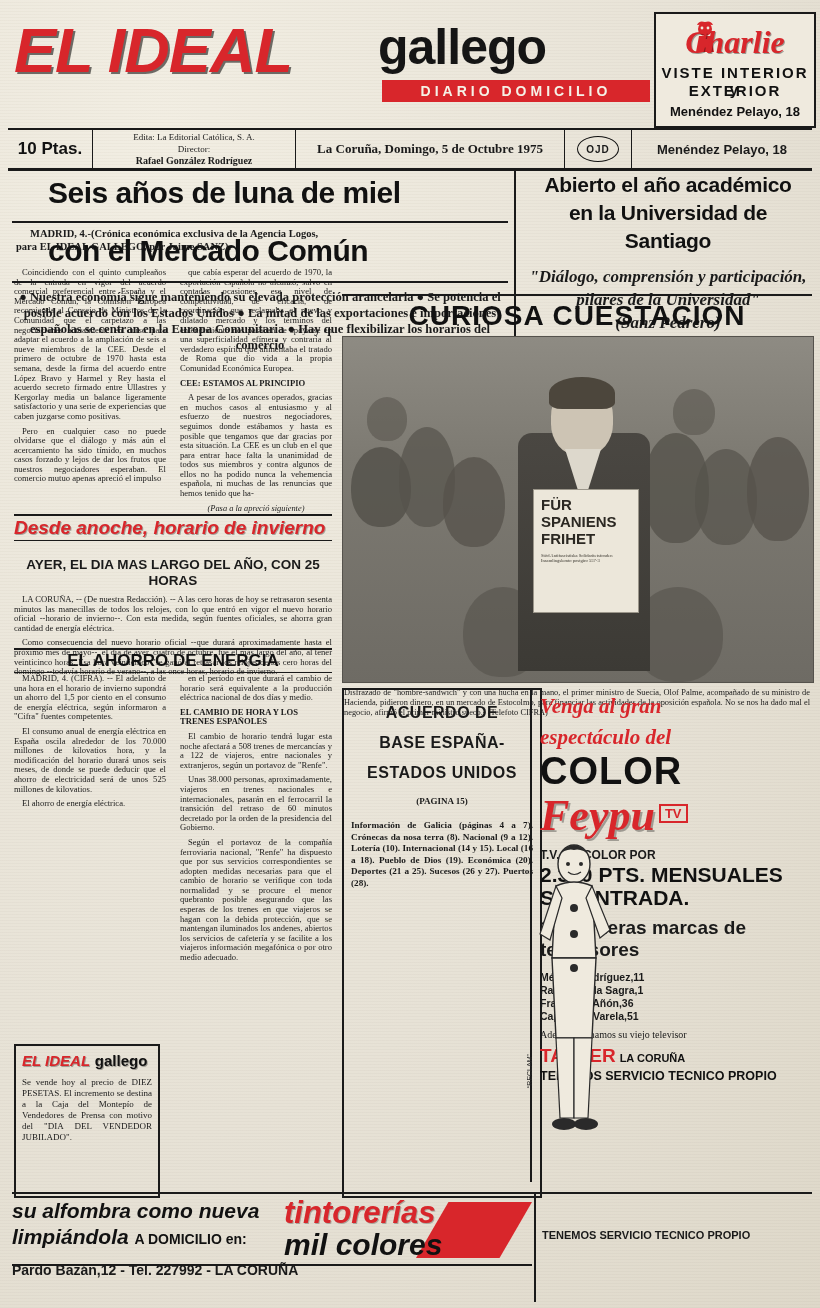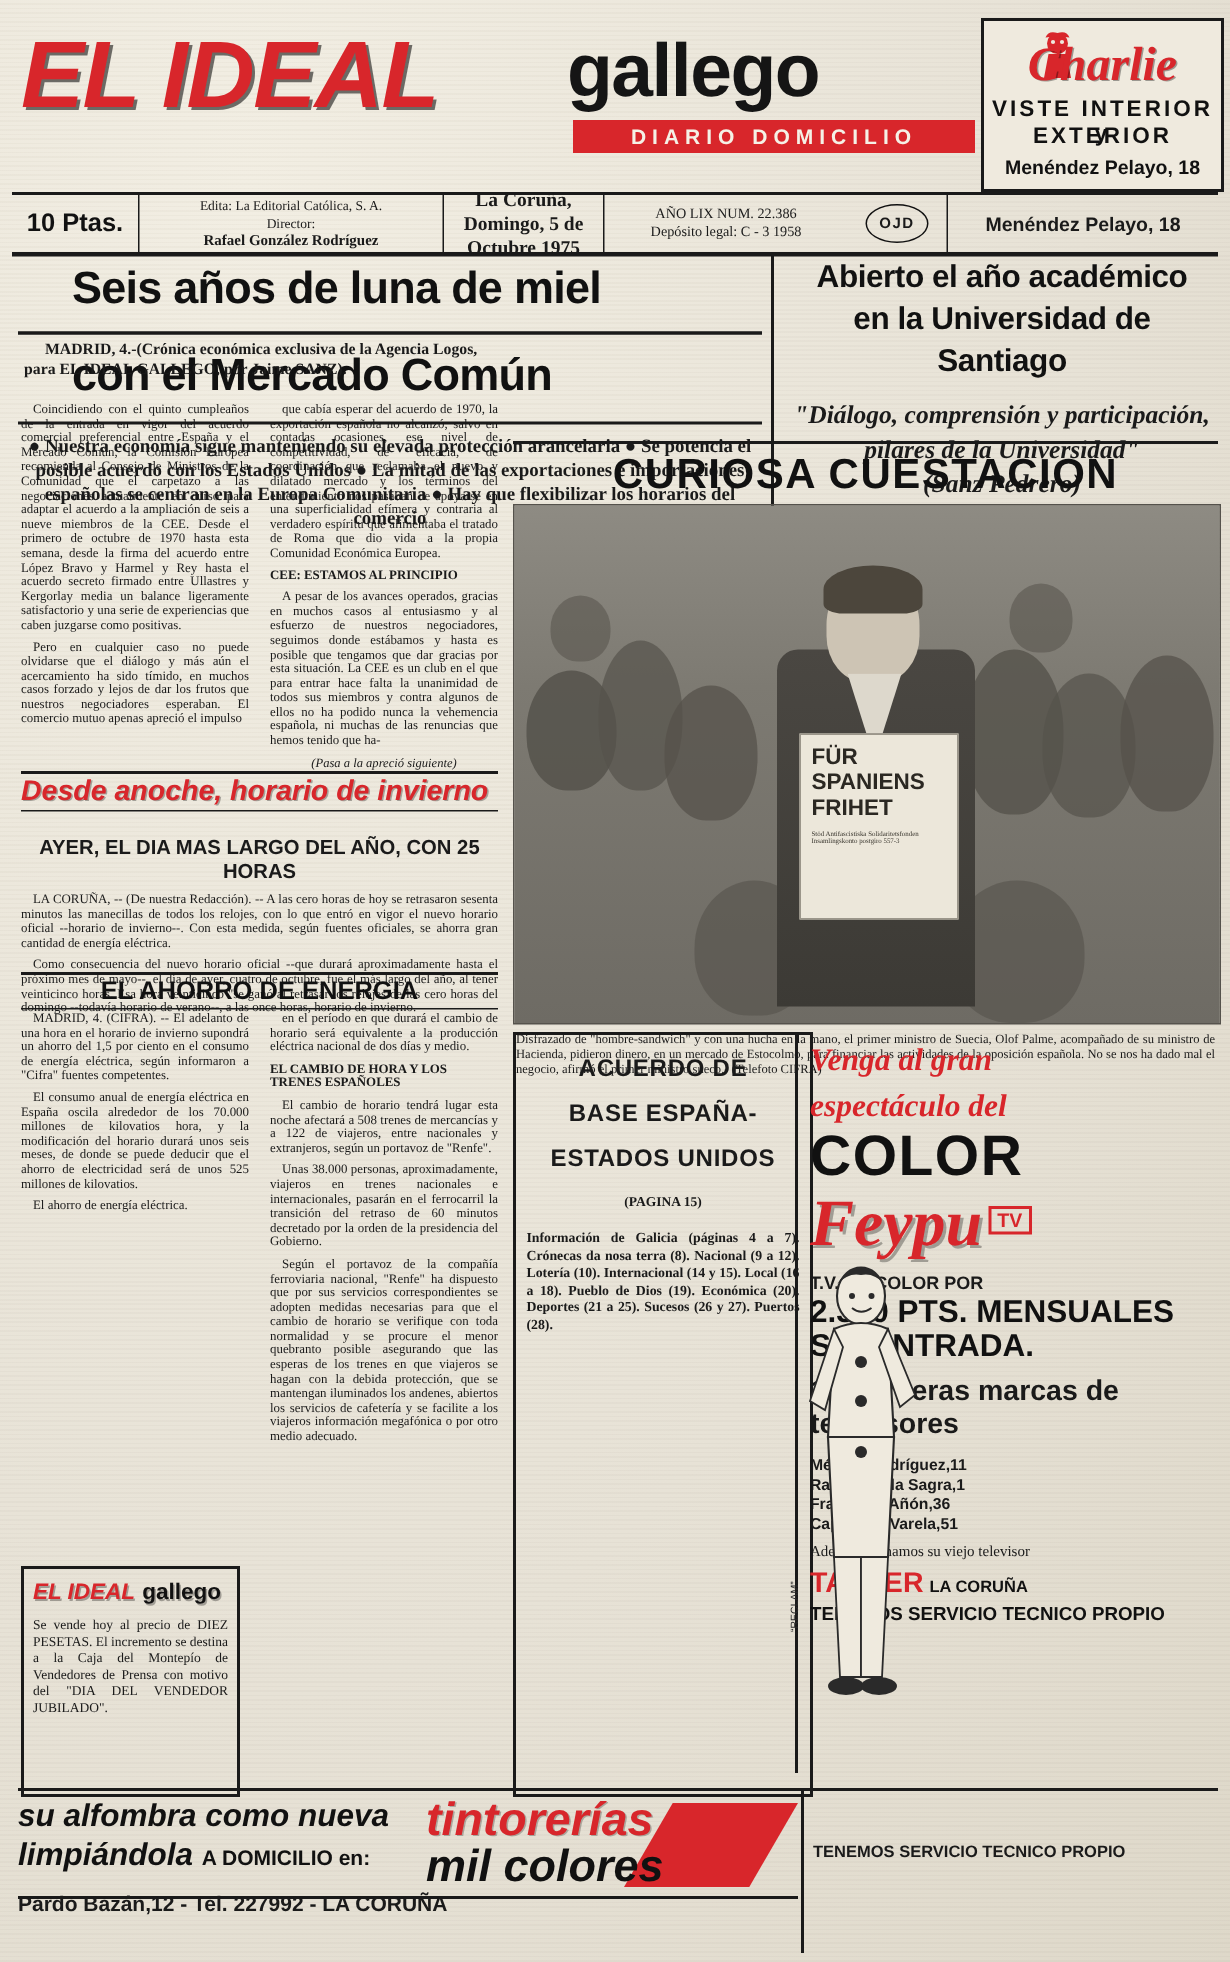--- a/index.html
+++ b/index.html
@@ -342,24 +342,20 @@
       <div class="cell price">10 Ptas.</div>
       <div class="vline"></div>
       <div class="cell editor">
         <div class="small">Edita: La Editorial Católica, S. A.</div>
         <div class="small">Director:</div>
         <div>Rafael González Rodríguez</div>
       </div>
       <div class="vline"></div>
       <div class="cell place">La Coruña, Domingo, 5 de Octubre 1975</div>
       <div class="vline"></div>
-      <div class="cell year">
-        <div>AÑO LIX    NUM. 22.386</div>
-        <div>Depósito legal:   C - 3 1958</div>
-      </div>
       <div class="cell ojd">
         <div class="ojd-badge">OJD</div>
       </div>
       <div class="vline"></div>
       <div class="cell menendez">Menéndez Pelayo, 18</div>
     </div>
 
     <div class="heads">
       <div class="col-left-head">
         <div class="h1-main">Seis años de luna de miel</div>

